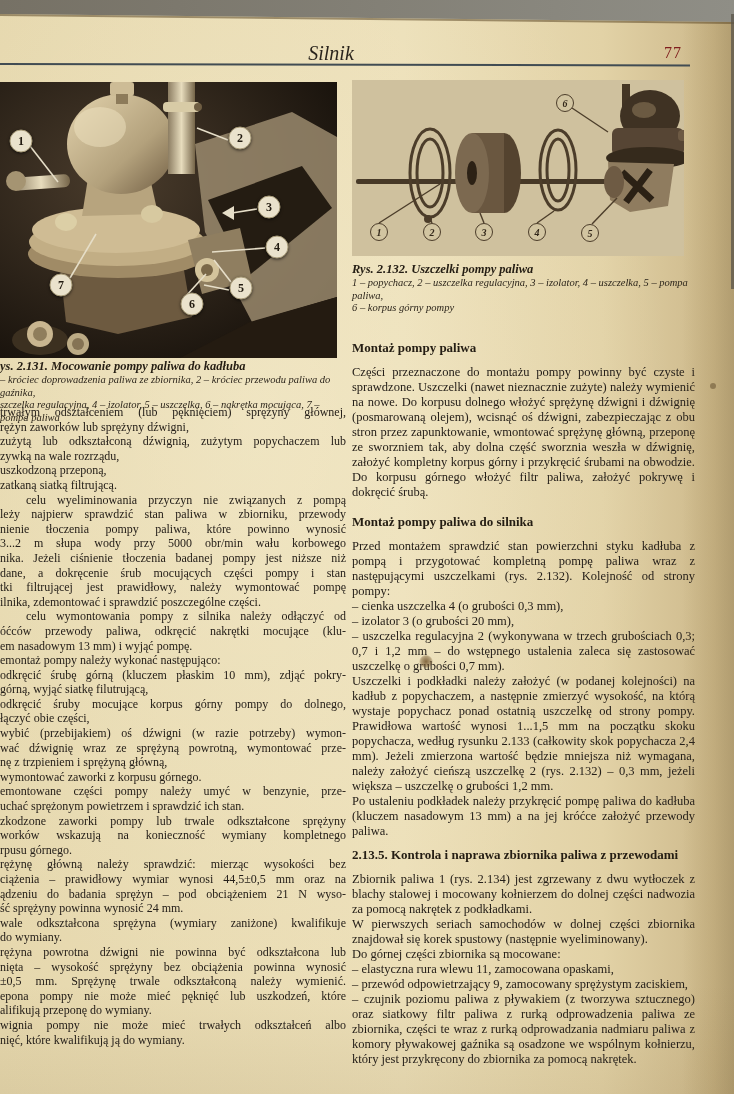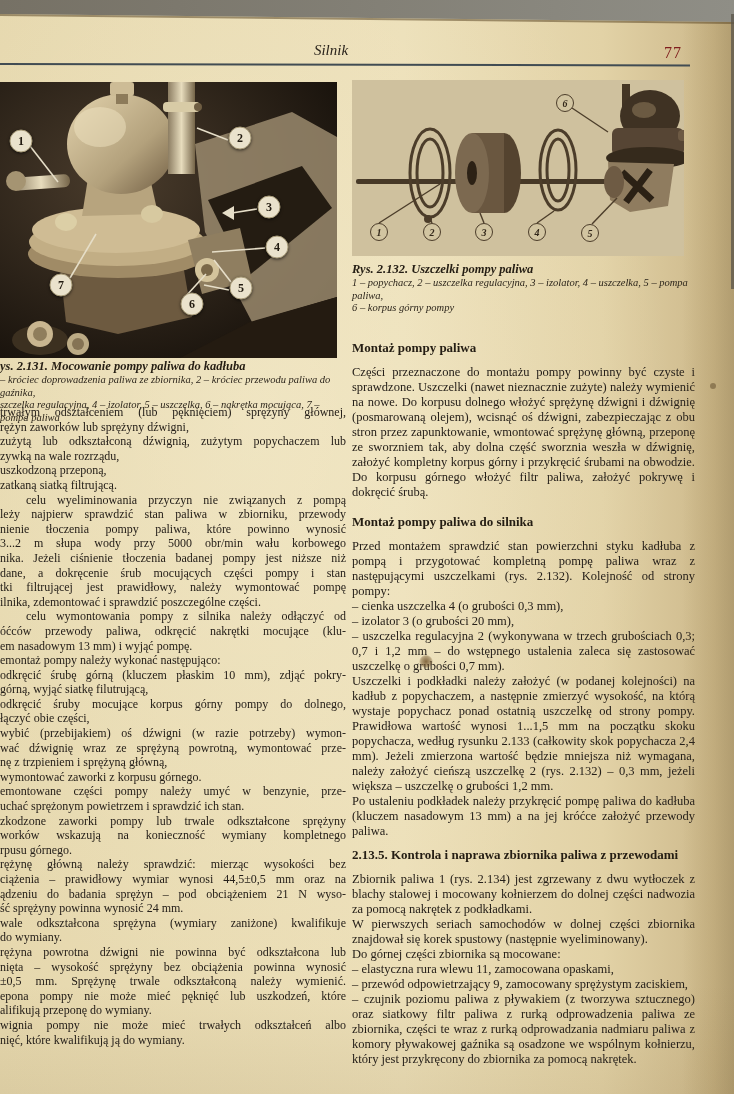--- a/index.html
+++ b/index.html
@@ -15,21 +15,21 @@
   .scan-band{position:absolute;left:0;top:0;width:734px;height:26px;
     background:linear-gradient(90deg,#767165,#8f8e86);
     clip-path:polygon(0 0,734px 0,734px 22px,0 14px);z-index:9;}
   .scan-band-shadow{position:absolute;left:0;top:0;width:734px;height:27px;
     background:rgba(92,72,40,.55);
     clip-path:polygon(0 14px,734px 22px,734px 24px,0 16px);z-index:8;}
   .page-edge-right{position:absolute;right:0;top:0;bottom:0;width:52px;z-index:7;
     background:linear-gradient(90deg,rgba(140,110,60,0),rgba(140,110,60,.18) 60%,rgba(90,65,30,.22));}
   .edge-line{position:absolute;right:0;top:14px;width:3px;height:275px;background:#5a544a;opacity:.75;z-index:9;}
   .hdr-title{position:absolute;left:0;top:42px;width:662px;text-align:center;
-    font-style:italic;font-size:15px;color:#2a241c;}
+    font-style:italic;font-size:20px;color:#2a241c;}
   .hdr-num{position:absolute;left:664px;top:44px;font-size:16px;letter-spacing:1px;color:#7f1d1d;}
   .hdr-rule{position:absolute;left:0;top:63px;width:690px;height:2px;background:#414c53;
     transform:rotate(.12deg);transform-origin:left center;}
   .fig{position:absolute;overflow:hidden;}
   .fig-131{left:0;top:82px;width:337px;height:276px;}
   .fig-132{left:352px;top:80px;width:332px;height:176px;}
   .fig svg{display:block;}
   .co{position:absolute;border-radius:50%;display:flex;align-items:center;justify-content:center;
     transform:translate(-50%,-50%);}
   .co1{width:21px;height:21px;background:#eae2cc;border:1px solid #a79a77;

